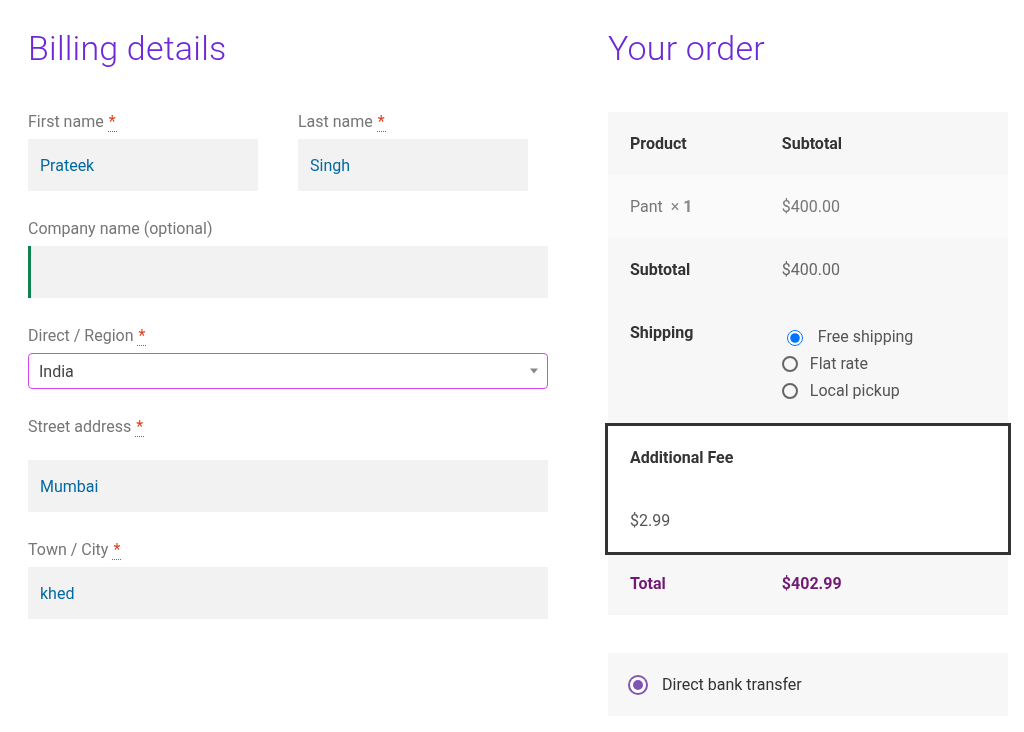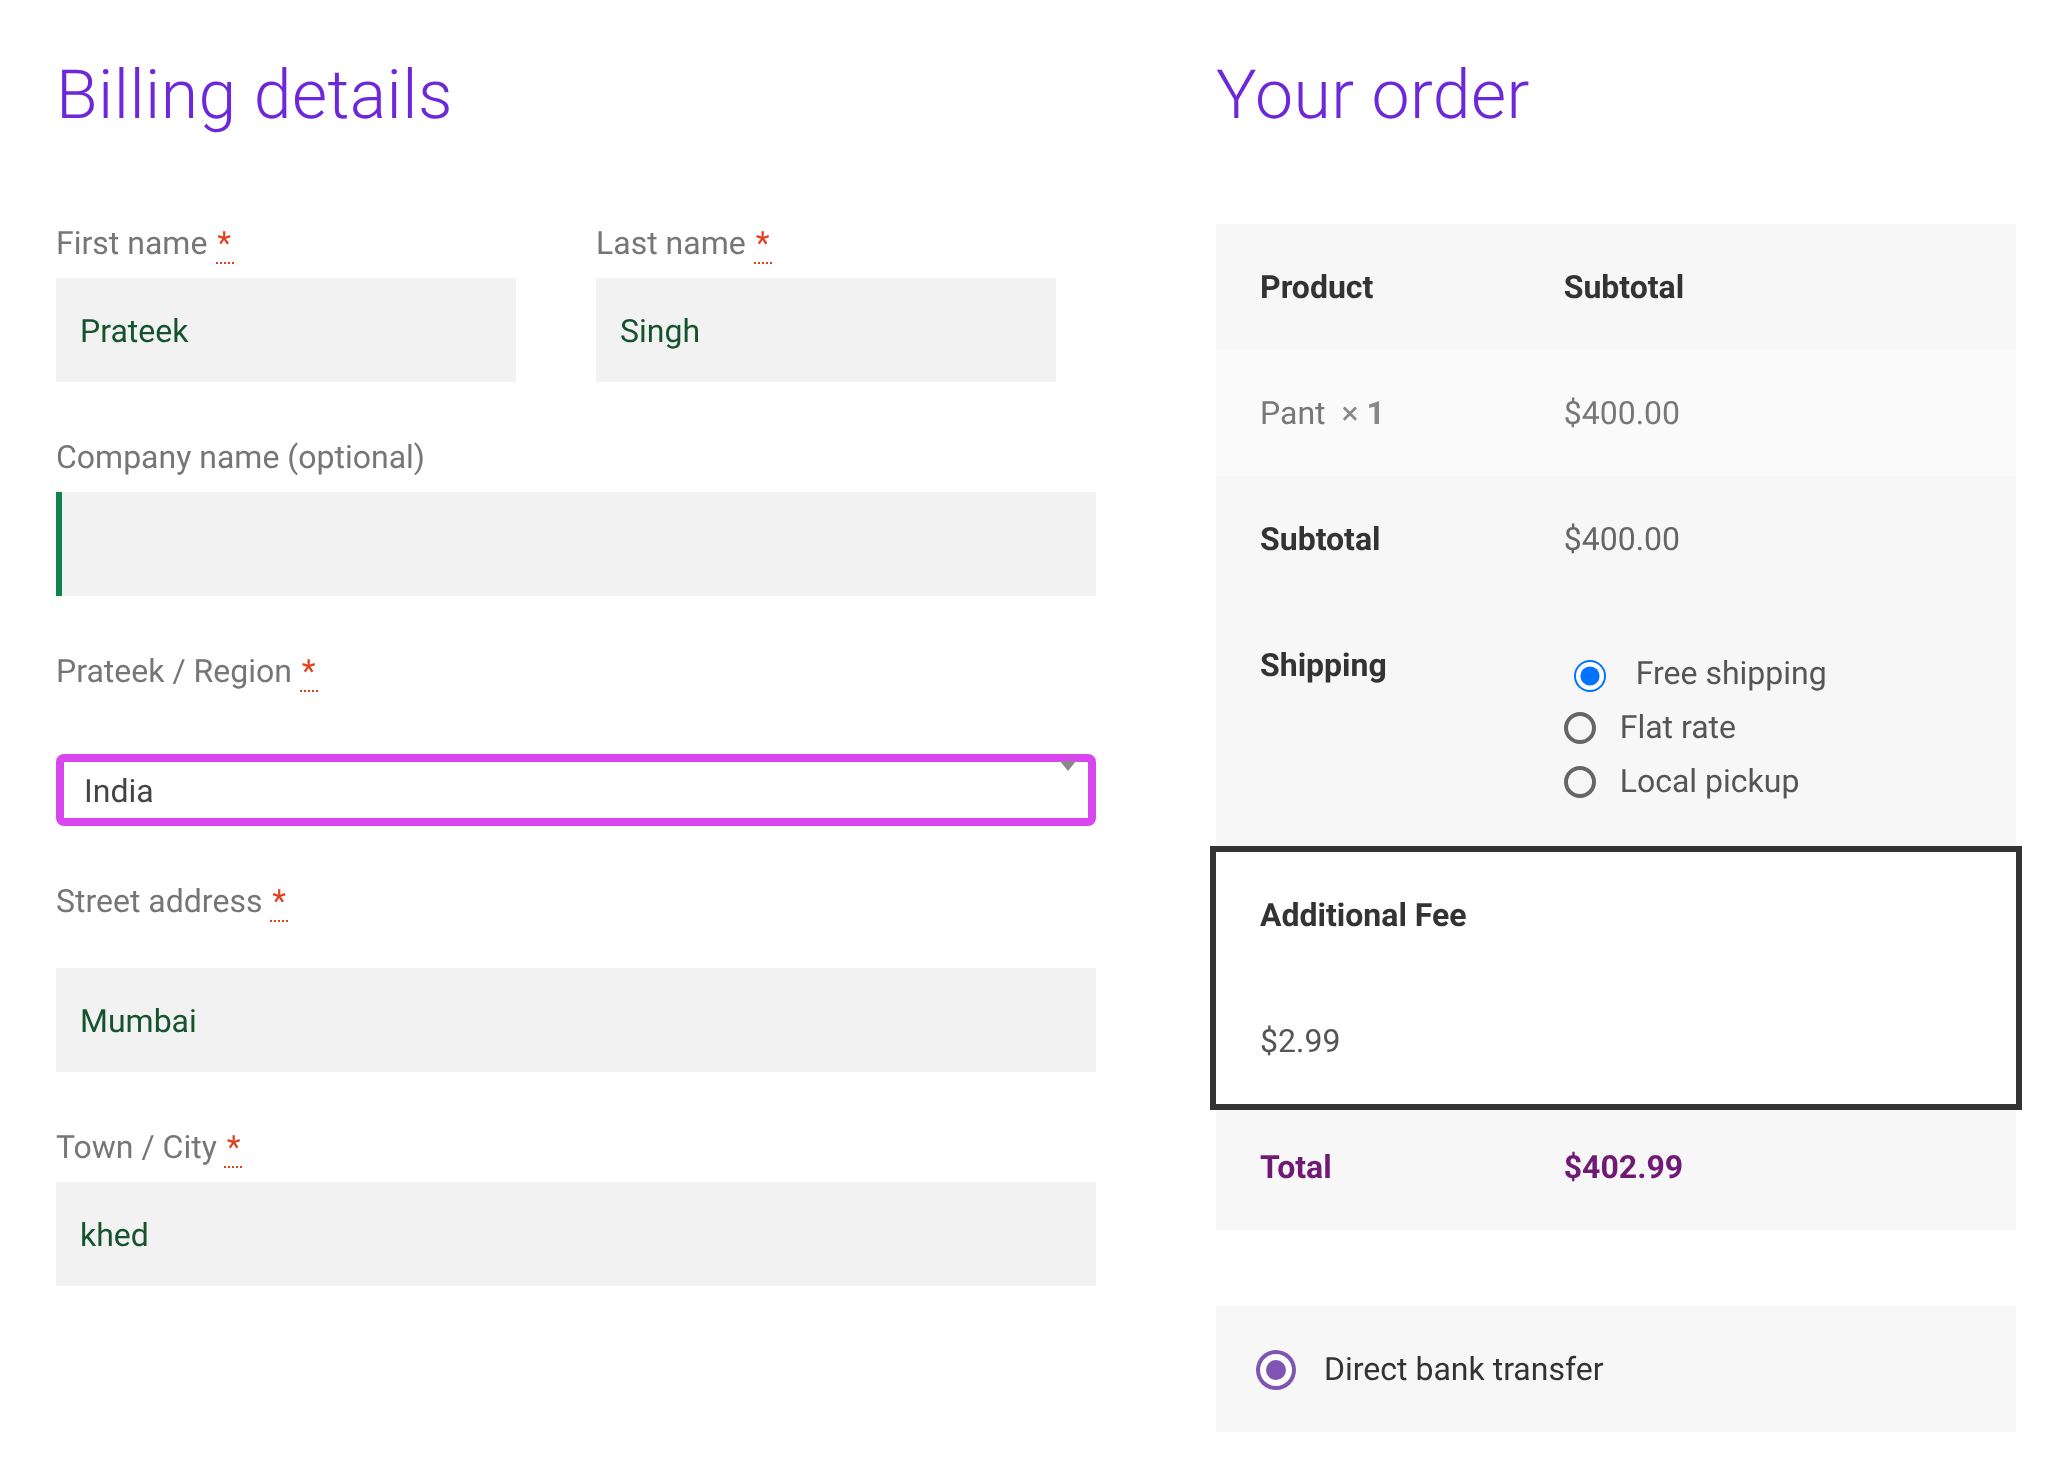--- a/index.html
+++ b/index.html
@@ -32,43 +32,42 @@
     color: #767676;
     margin-bottom: 8px;
   }
   .req { color: #e2401c; border-bottom: 1px dotted #e2401c; padding: 0 1px; }
 
   .text-input, .select-input {
     background: #f2f2f2;
     border: none;
     font-size: 16px;
     font-family: inherit;
-    color: #14532d;
+    color: #0369a1;
     padding: 16px 12px;
     height: 52px;
     outline: none;
     width: 100%;
   }
   .text-input::placeholder { color: #8a8a8a; }
   .active-left {
     border-left: 3px solid #0f834d;
   }
 
   .select-wrap {
     position: relative;
   }
   .select-input {
     background: #fff;
-    border: 4px solid #d946ef;
+    border: 1px solid #d946ef;
     border-radius: 4px;
     height: 36px;
     padding: 0 10px;
     color: #444;
     appearance: none;
-    margin-top: 24px;
     -webkit-appearance: none;
   }
   .caret {
     position: absolute;
     right: 10px;
     top: 50%;
     transform: translateY(-50%);
     width: 0; height: 0;
     border-left: 4px solid transparent;
     border-right: 4px solid transparent;
@@ -155,21 +154,21 @@
       </div>
     </div>
 
     <div class="field">
       <label class="fl">Company name (optional)</label>
       <input class="text-input active-left" type="text" value="" style="">
     </div>
 
     <div class="field">
       <label class="fl">
-        <span>Prateek / Region</span>
+        <span>Direct / Region</span>
         <span class="req">*</span>
       </label>
       <div class="select-wrap">
         <input class="select-input" type="text" readonly="" value="India" style="">
         <span class="caret"></span>
       </div>
     </div>
 
     <div class="field" style="margin-bottom:0;gap:16px;">
       <label class="fl">

